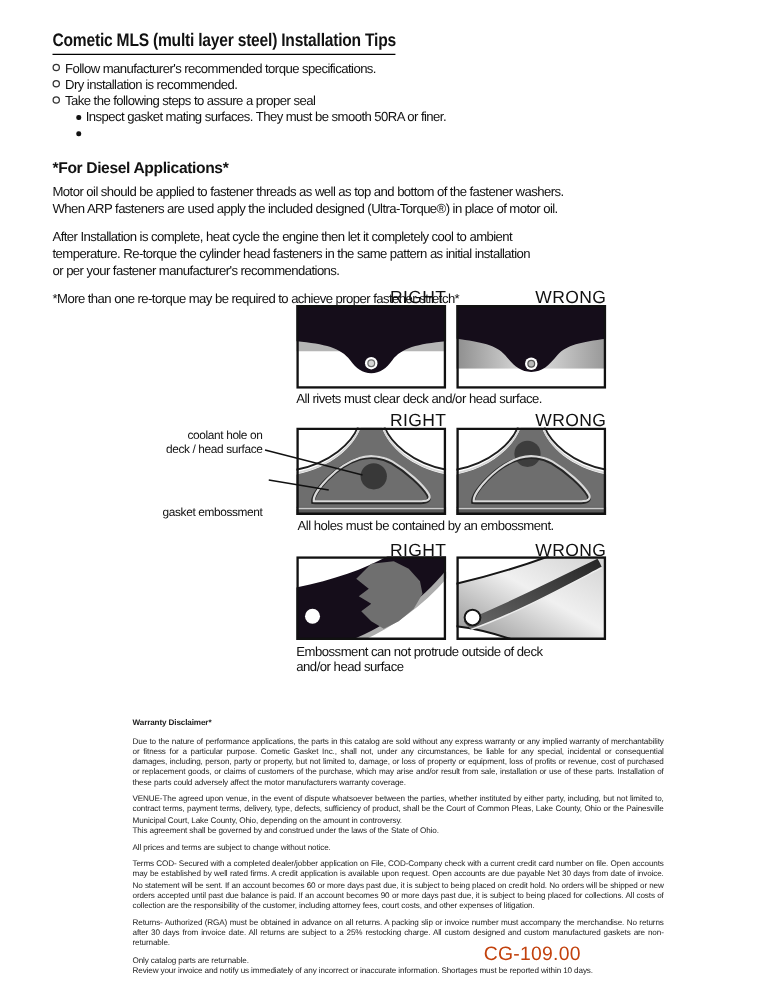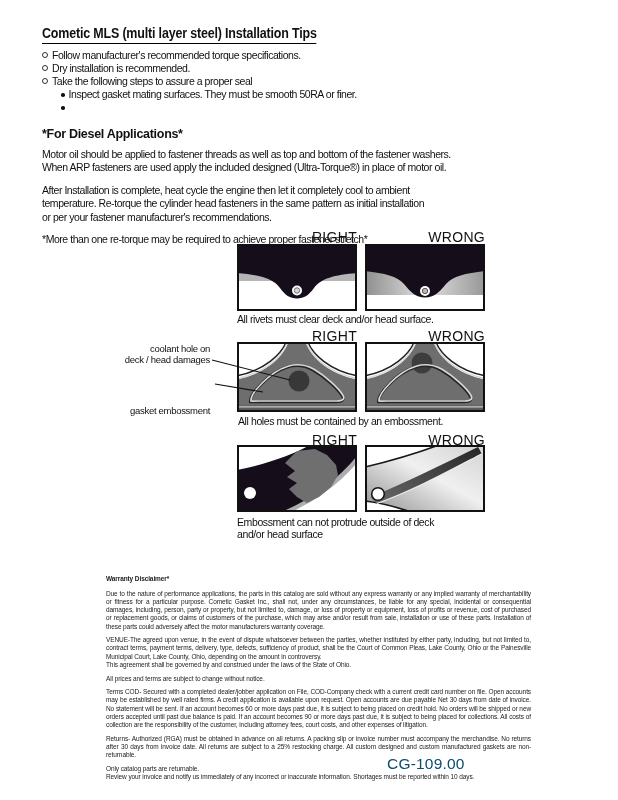--- a/index.html
+++ b/index.html
@@ -59,21 +59,21 @@
   .legal{
     position:absolute; left:106px; top:575px; width:425px;
     font-size:6.5px; line-height:8.2px; letter-spacing:-0.1px;
     text-align:justify; color:#222;
   }
   .legal-h{ font-weight:bold; margin-bottom:6.5px; }
   .legal p{ margin:0 0 5.5px 0; }
 
   .footer-code{
     position:absolute; left:387px; top:755px;
-    font-size:15.5px; letter-spacing:0.2px; color:#0c4a6e;
+    font-size:15.5px; letter-spacing:0.2px; color:#c2410c;
   }
 </style>
 </head>
 <body>
 
 <div class="page">
   <div class="content">
 
     <h1 class="title">Cometic MLS (multi layer steel) Installation Tips</h1>
 
@@ -128,21 +128,21 @@
         <rect x="1" y="1" width="118" height="65" fill="none" stroke="#111" stroke-width="2"></rect>
       </svg>
     </div>
 
     <div class="caption" style="left:237px; top:85px;">All rivets must clear deck and/or head surface.</div>
 
     <div class="dg-label" style="left:237px; top:99px;">RIGHT</div>
     <div class="dg-label" style="left:365px; top:99px;">WRONG</div>
 
     <div class="ann pre" style="top:114px;">coolant hole on
-deck / head damages</div>
+deck / head surface</div>
     <div class="ann" style="top:149px;margin-top:27px;">gasket embossment</div>
 
     <div class="dg-box" style="left:237px; top:113px;">
       <svg viewBox="0 0 120 70">
         <rect width="120" height="70" fill="#ffffff"></rect>
         <path d="M0,70 L0,37.5 C28,32 46,15.5 51.5,0 L68.5,0 C74,15.5 92,32 120,37.5 L120,70 Z" fill="#6e6e6e"></path>
         <path d="M0,33.8 C27,28.5 45,12.5 50,-2" fill="none" stroke="#1f1f1f" stroke-width="1.5"></path>
         <path d="M0,36.5 C28,31 46,14.5 51,-1" fill="none" stroke="#d7d7d7" stroke-width="1.5"></path>
         <path d="M120,33.8 C93,28.5 75,12.5 70,-2" fill="none" stroke="#1f1f1f" stroke-width="1.5"></path>
         <path d="M120,36.5 C92,31 74,14.5 69,-1" fill="none" stroke="#d7d7d7" stroke-width="1.5"></path>

